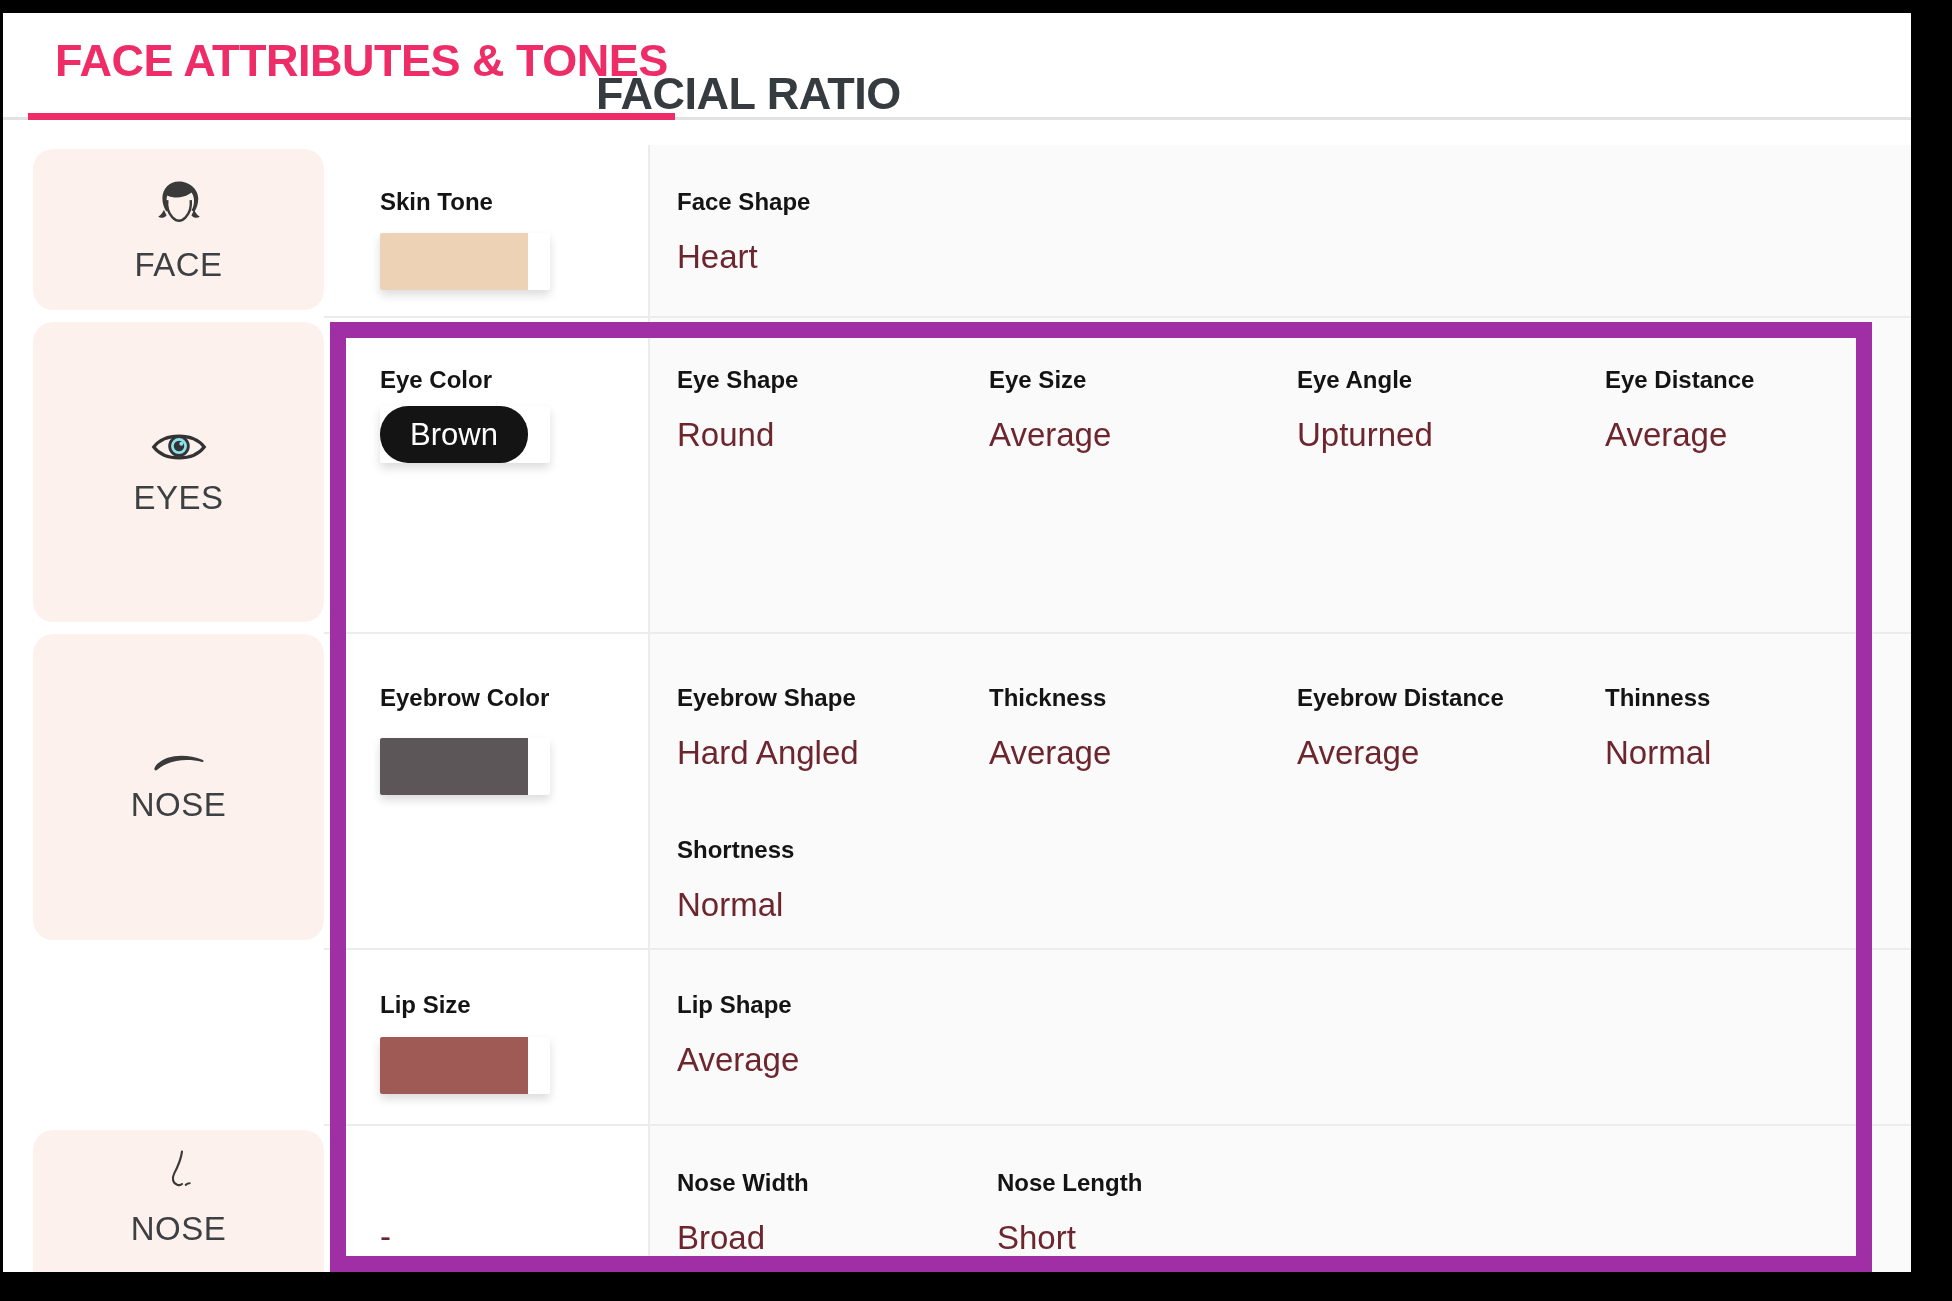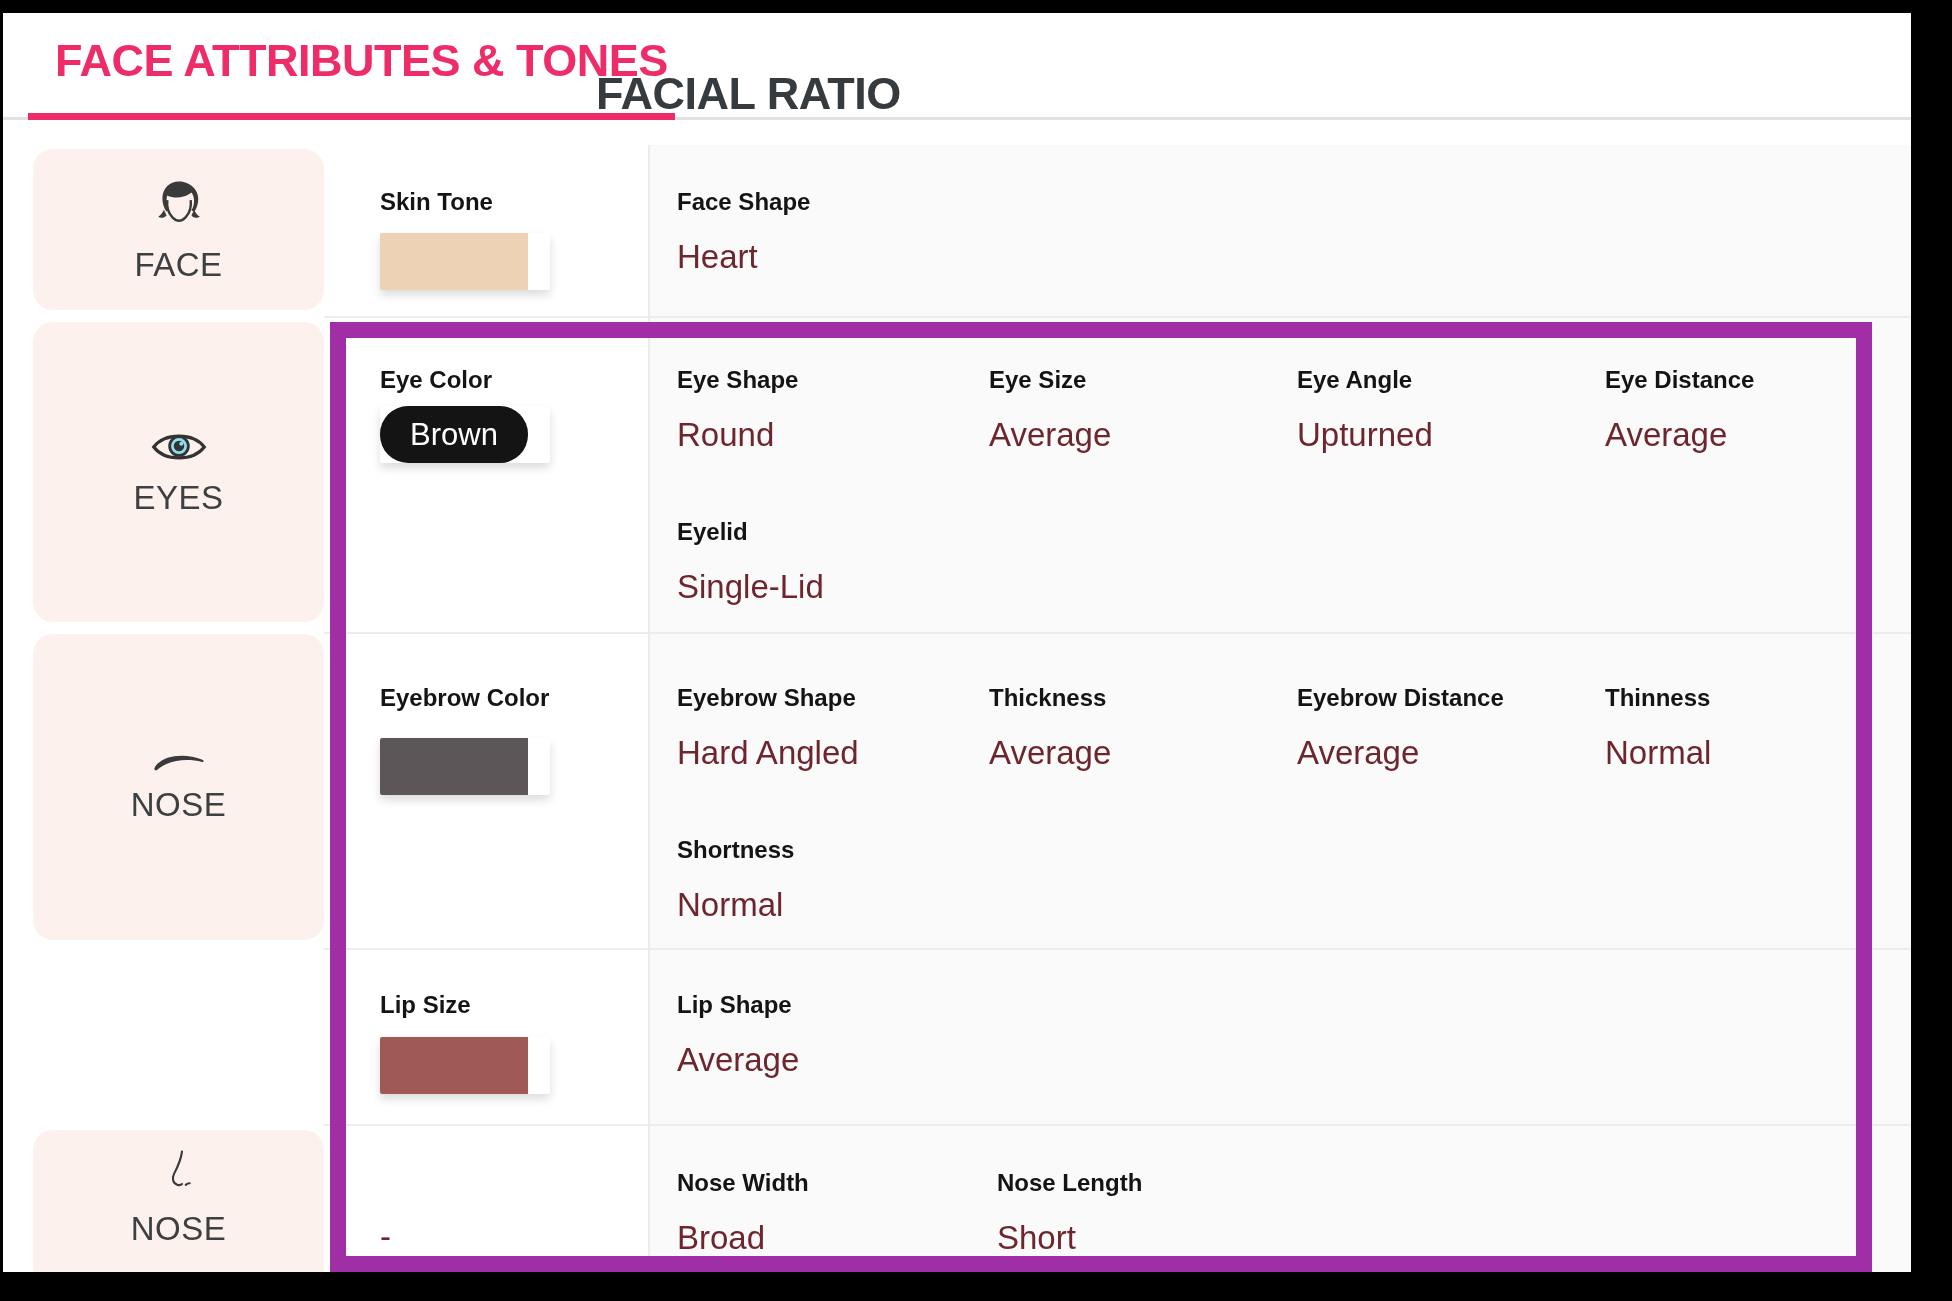--- a/index.html
+++ b/index.html
@@ -133,24 +133,20 @@
     <div class="val">Average</div>
   </div>
   <div class="cell" style="left:1294px;top:347px">
     <div class="lbl">Eye Angle</div>
     <div class="val">Upturned</div>
   </div>
   <div class="cell" style="left:1602px;top:347px">
     <div class="lbl">Eye Distance</div>
     <div class="val">Average</div>
   </div>
-  <div class="cell" style="left:674px;top:499px">
-    <div class="lbl">Eyelid</div>
-    <div class="val">Single-Lid</div>
-  </div>
 
   <div class="cell" style="left:377px;top:665px">
     <div class="lbl">Eyebrow Color</div>
   </div>
   <div class="swatch" style="top:725px">
     <div class="fill" style="background: rgb(92, 86, 88);"></div>
   </div>
   <div class="cell" style="left:674px;top:665px">
     <div class="lbl">Eyebrow Shape</div>
     <div class="val">Hard Angled</div>

